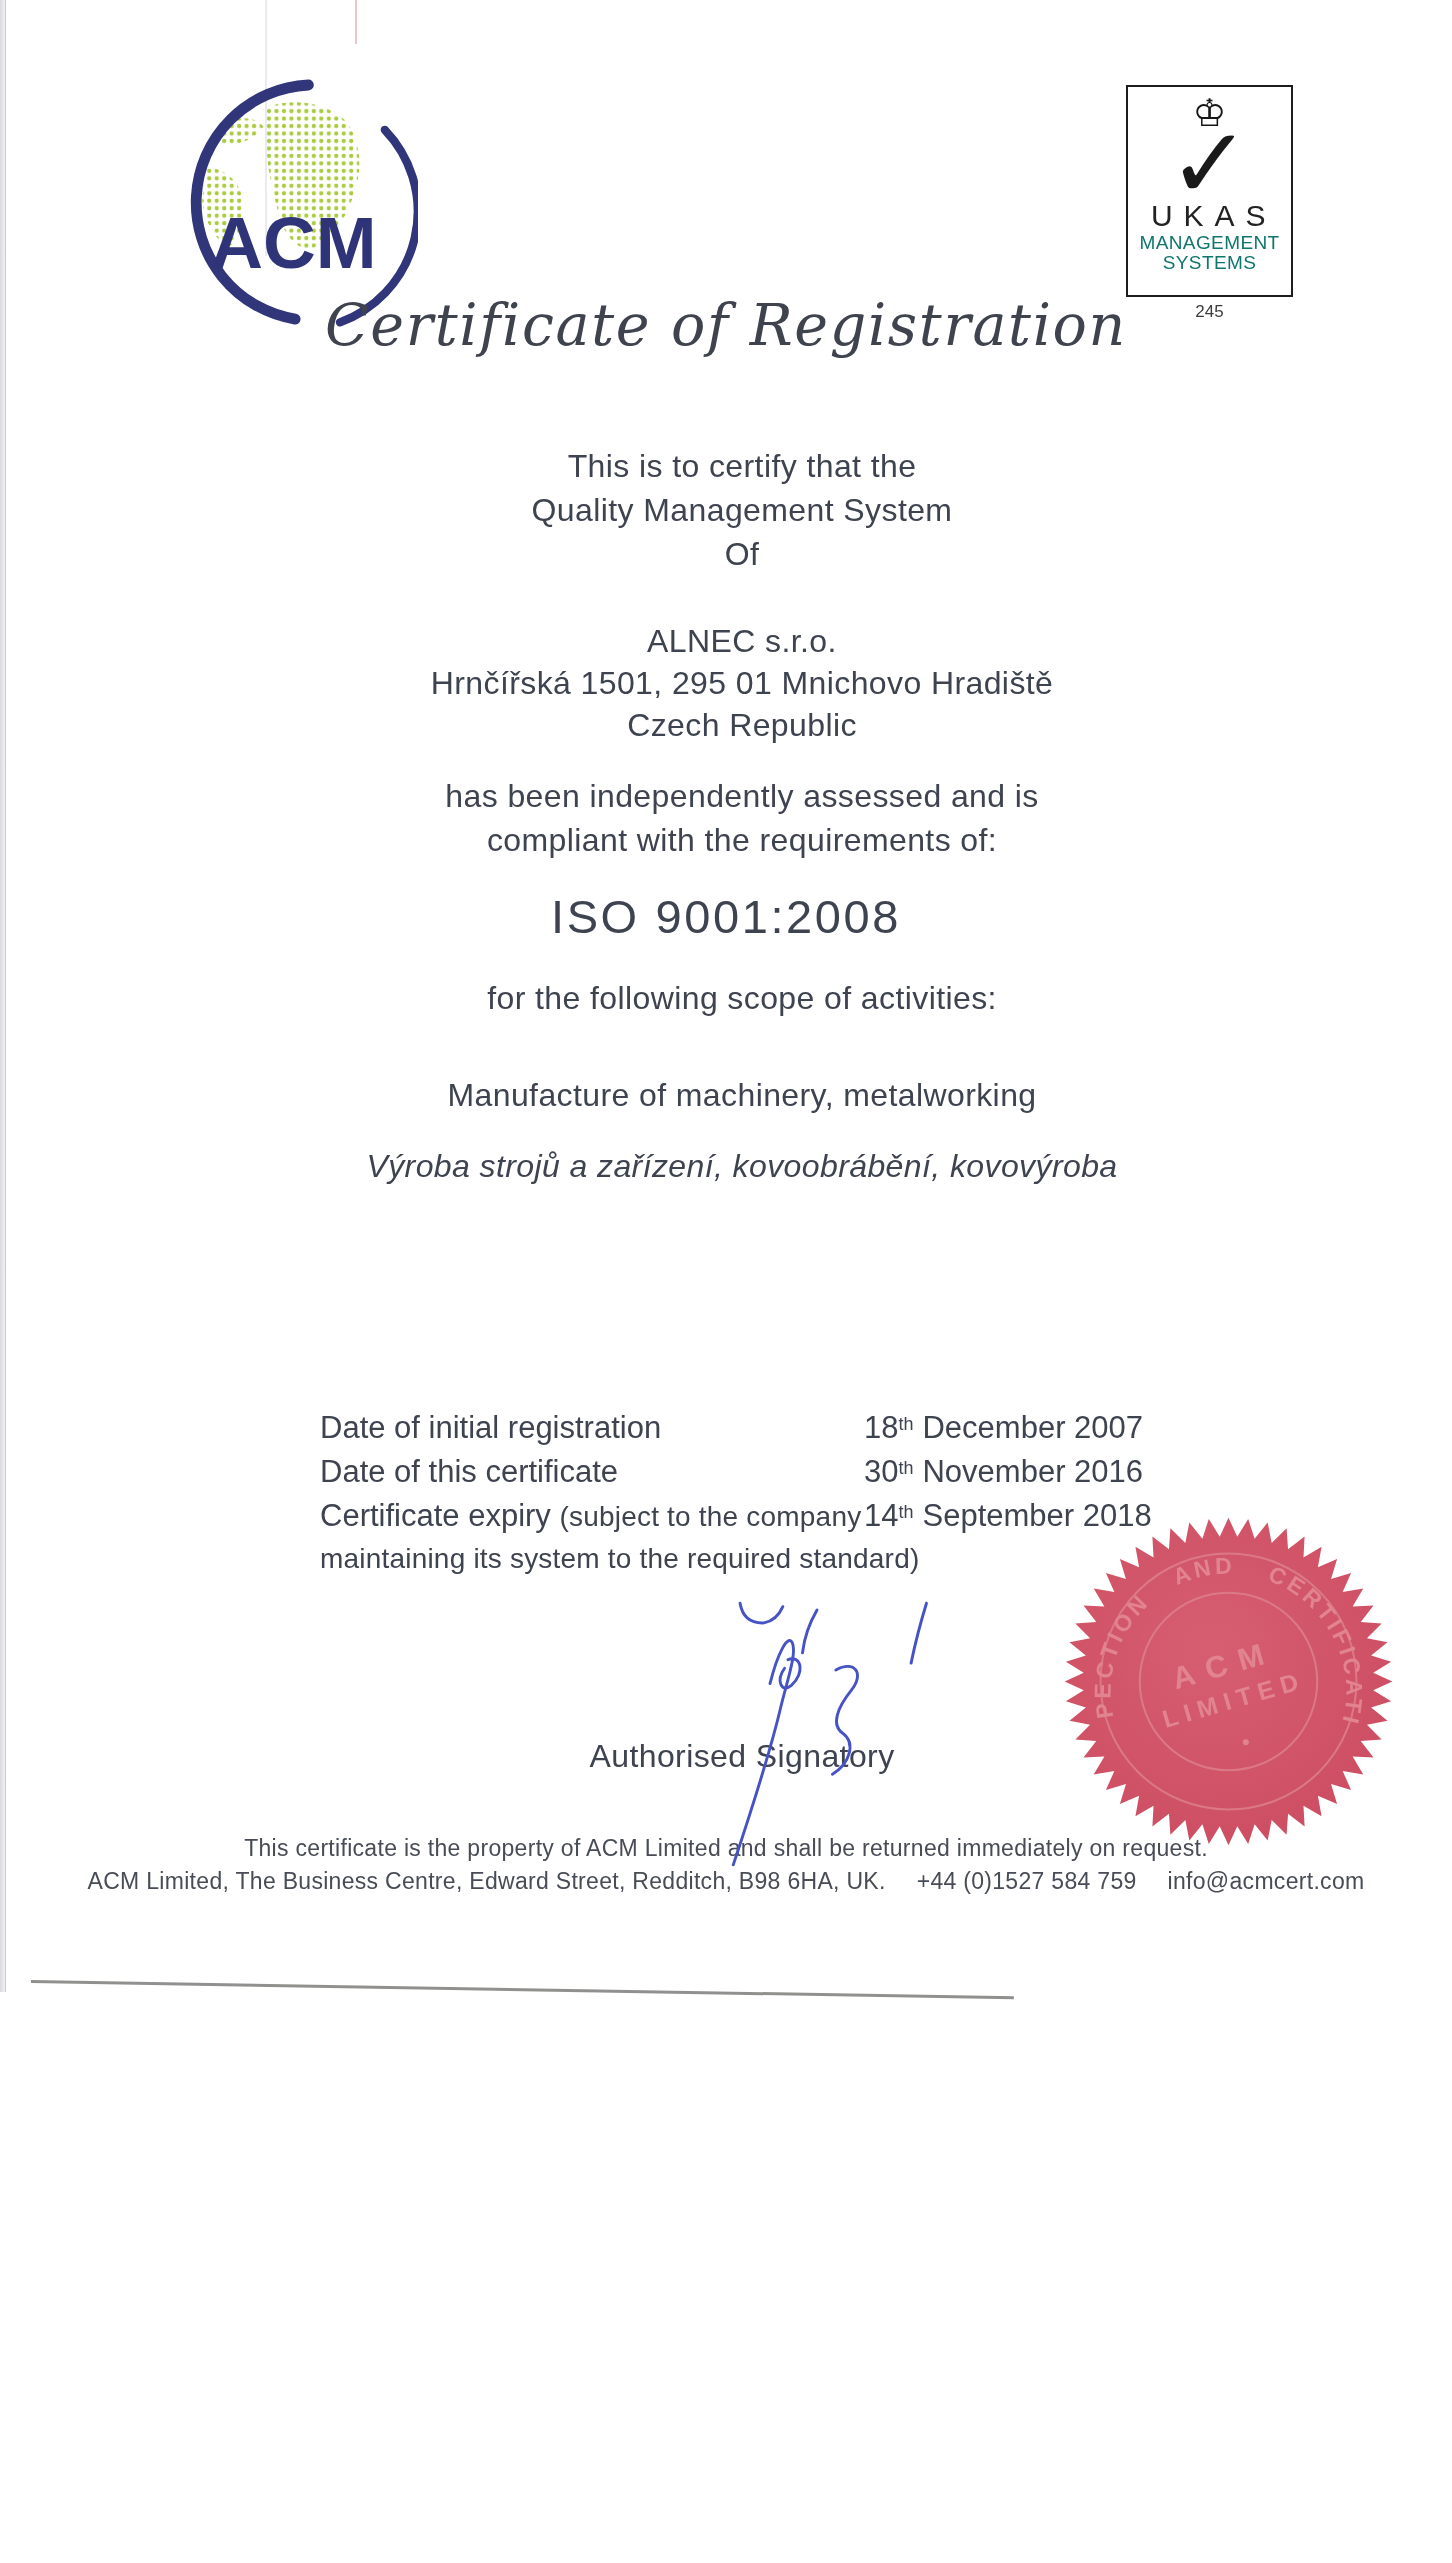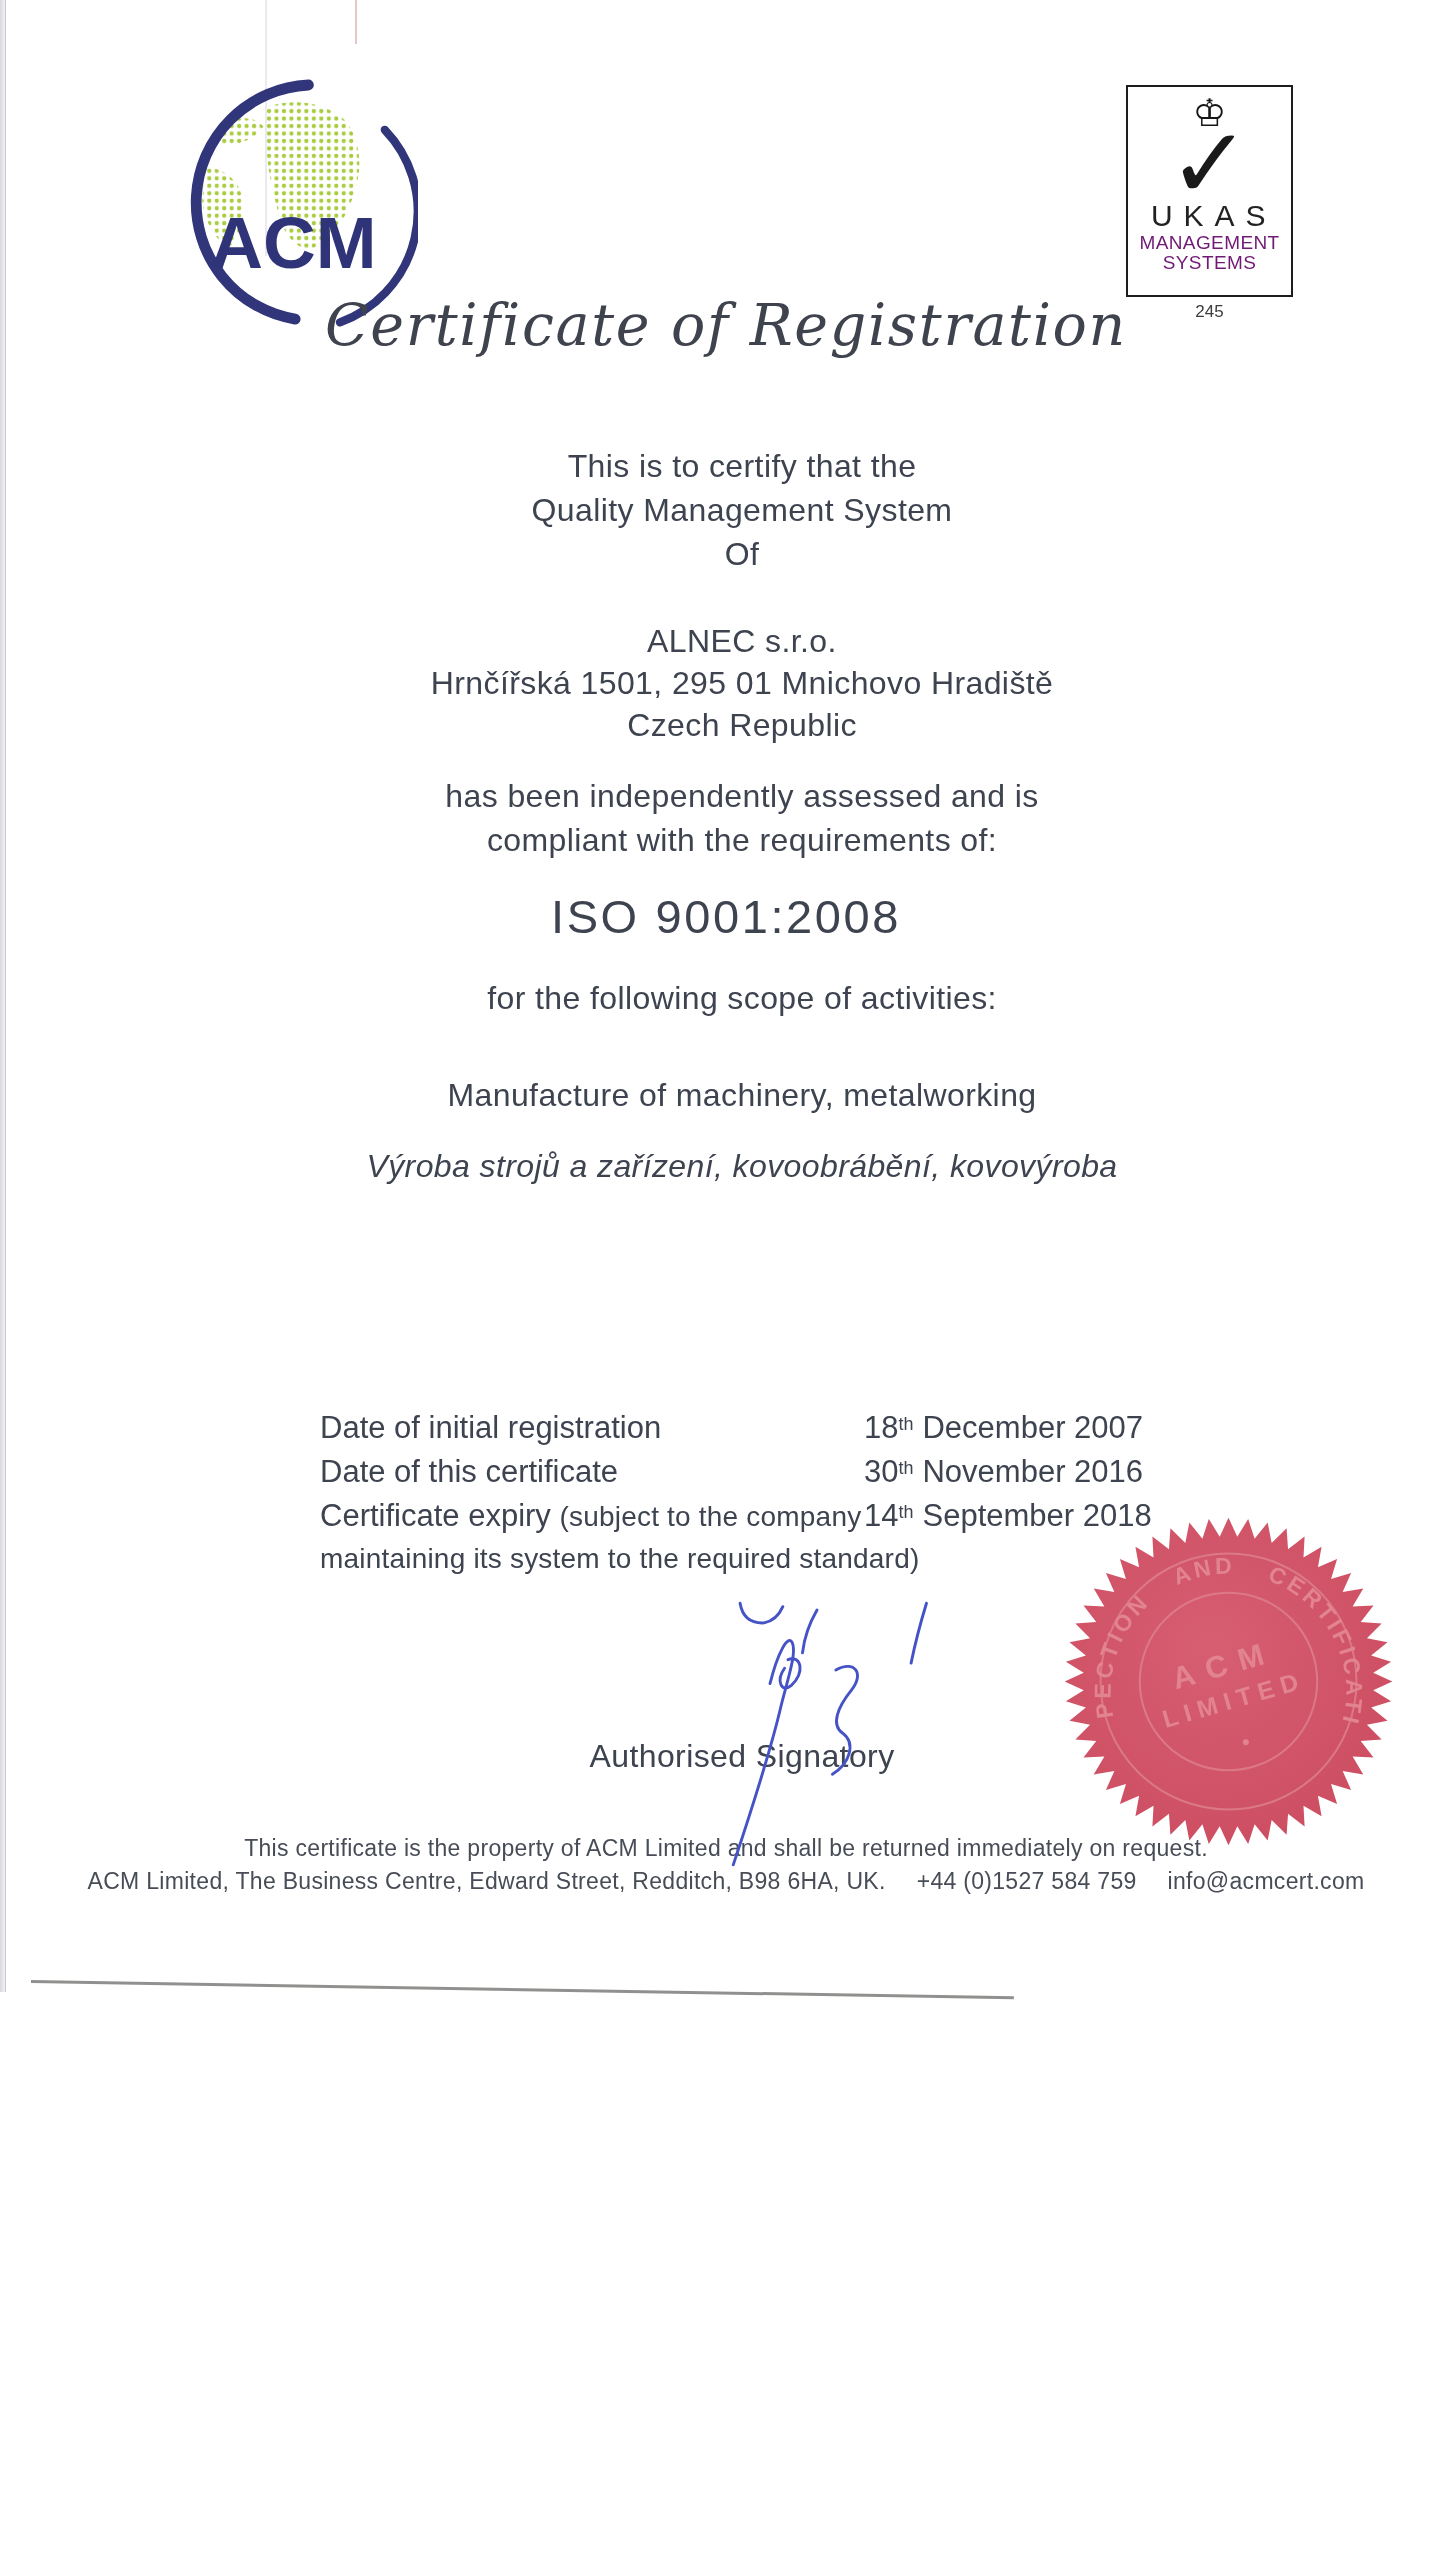--- a/index.html
+++ b/index.html
@@ -22,21 +22,21 @@
   
   .acm-logo { left:169px; top:77px; width:249px; height:260px; }
 
   
   .ukas-box { left:1126px; top:85px; width:167px; height:212px; border:2.6px solid #1d1d1d;
     background:#fff; display:flex; flex-direction:column; align-items:center; padding-top:6.8px; }
   .crown { font-family:"DejaVu Sans", sans-serif; font-size:38px; line-height:1; color:#161616; }
   .check { font-family:"DejaVu Sans", sans-serif; font-size:99px; line-height:0.82; font-weight:bold;
     color:#1a1a1a; margin-top:-8.5px; }
   .ukas-name { font-size:30px; letter-spacing:11px; color:#222; margin-top:-5.1px; padding-left:8.5px;text-align:right; }
-  .ukas-sub { font-size:19px; letter-spacing:0.4px; color:#701a75; line-height:1.05; }
+  .ukas-sub { font-size:19px; letter-spacing:0.4px; color:#0f766e; line-height:1.05; }
   .ukas-num { left:1126px; top:302px; width:167px; text-align:center; font-size:17px; color:#3c3c3c; }
 
   
   .title { top:292px; font-family:"DejaVu Serif", serif; font-style:italic; font-size:57px;
     letter-spacing:1.7px; color:#3f434d; }
   .body-text { font-size:32px; letter-spacing:0.4px;margin-left:16px; }
   .intro { top:444px; line-height:44px; }
   .company { top:620px; line-height:42px; }
   .assessment { top:774px; line-height:44px; }
   .standard { top:889px; font-size:47px; letter-spacing:2.6px; }

